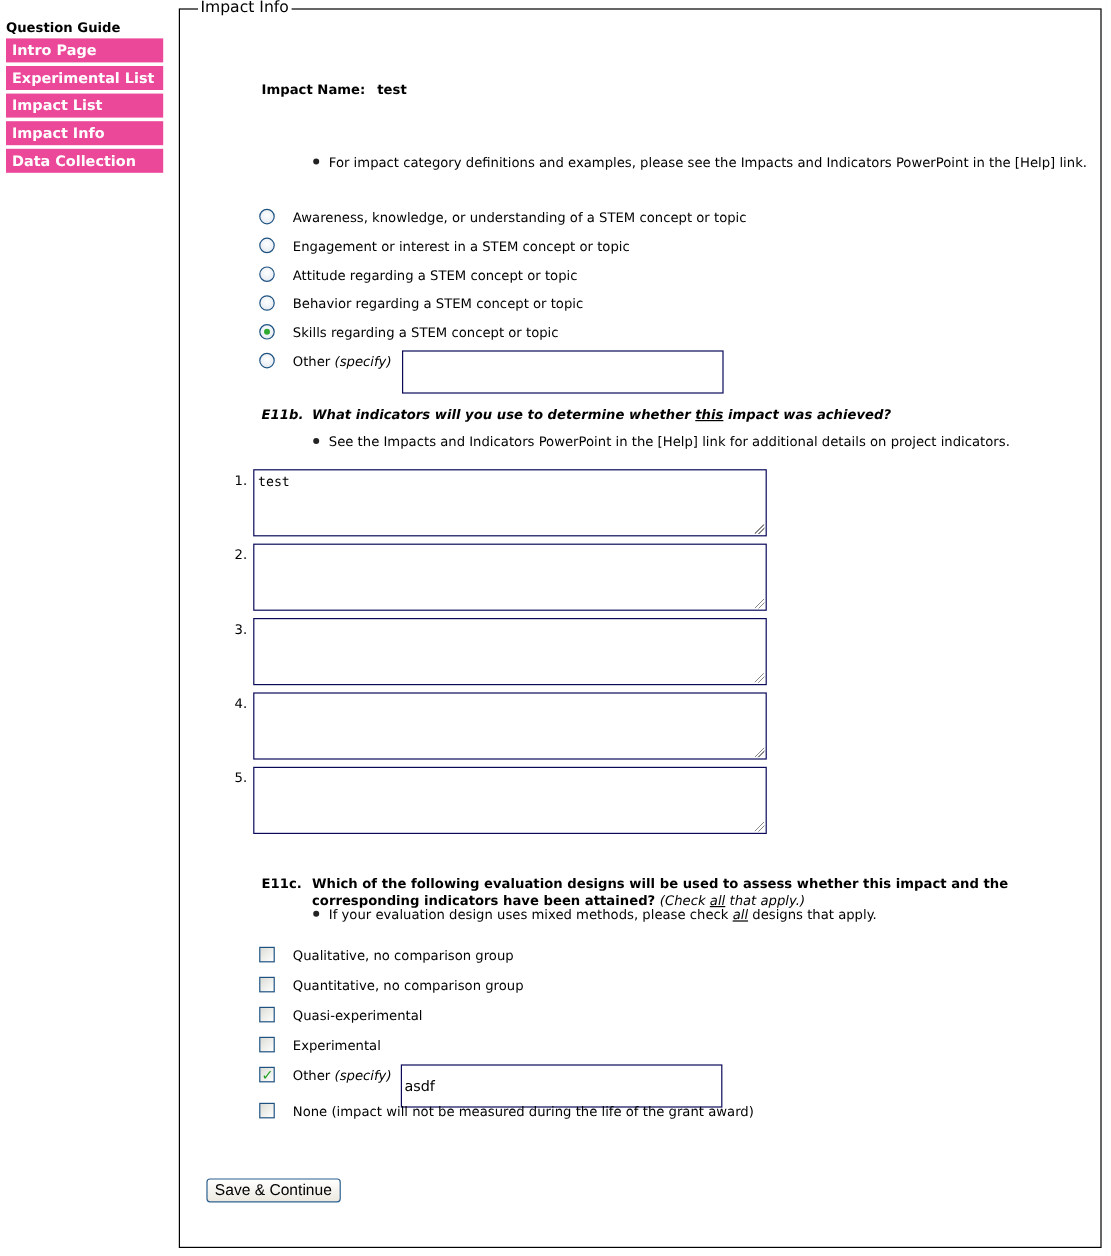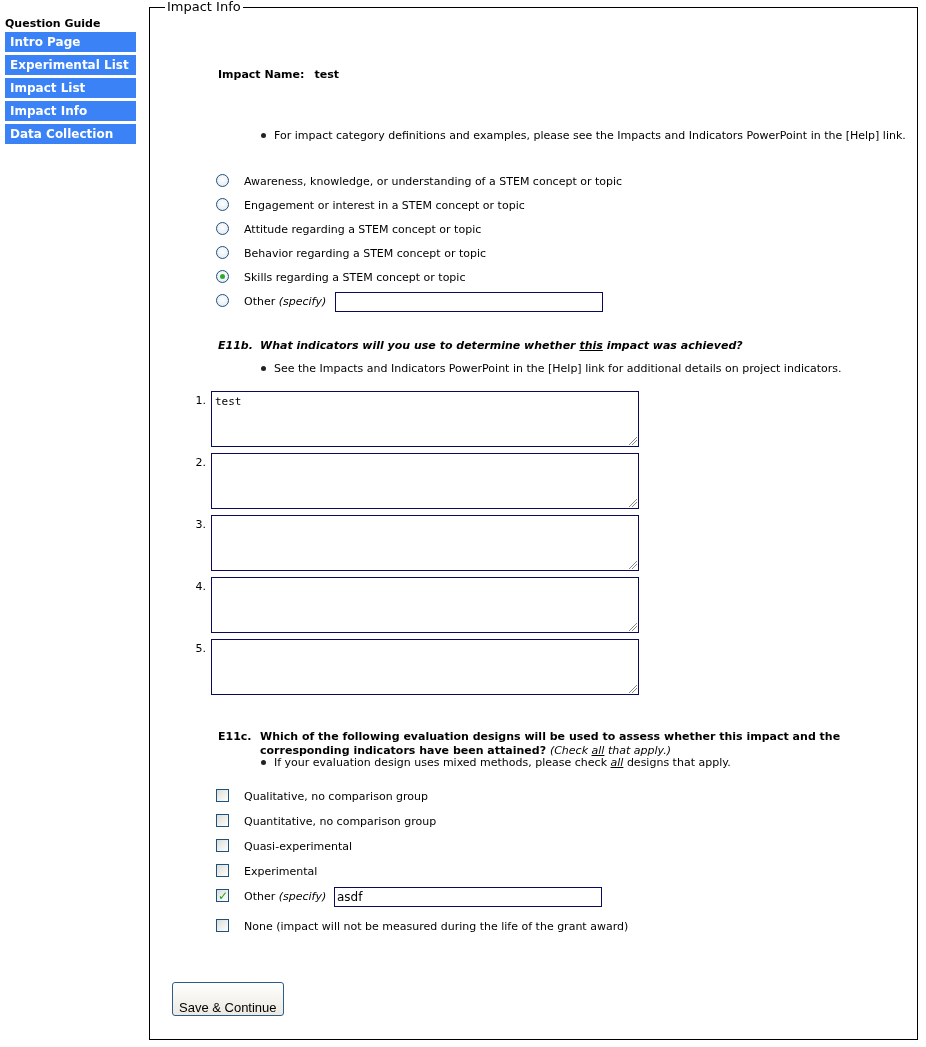--- a/index.html
+++ b/index.html
@@ -6,21 +6,21 @@
   html, body { margin: 0; padding: 0; background: #ffffff; }
   body {
     width: 926px; height: 1047px; position: relative; overflow: hidden;
     font-family: "DejaVu Sans", "Liberation Sans", sans-serif;
     font-size: 11px; color: #000;
   }
   
   .sidebar { position: absolute; left: 5px; top: 17px; width: 131px; }
   .sidebar-title { font-weight: bold; font-size: 11px; line-height: 14px; margin-bottom: 1px; }
   .nav-item {
-    display: block; background: #3b82f6; color: #fff; font-weight: bold;
+    display: block; background: #ec4899; color: #fff; font-weight: bold;
     font-size: 12px; line-height: 20px; height: 20px; padding-left: 5px;
     margin-bottom: 3px; cursor: pointer; white-space: nowrap;
   }
   
   .panel {
     position: absolute; left: 149px; top: 7px; width: 769px; height: 1033px;
     border: 1px solid #000;
   }
   .legend {
     position: absolute; left: 15px; top: -9px; background: #fff;
@@ -48,34 +48,34 @@
     position: absolute; left: 0; top: 1px; width: 13px; height: 13px;
     border: 1px solid #1c5180;
     background: linear-gradient(135deg, #dcdcd6 0%, #ffffff 100%);
   }
   .checkbox.checked::after {
     content: "✓"; position: absolute; left: 1px; top: -3px; font-size: 12px; font-weight: bold; color: #21a121;
   }
   .opt-label { position: absolute; left: 28px; top: 0; }
   .opt-label i { font-style: italic; }
   .text-input {
-    position: absolute; height: 20px; border: 1px solid #0a0a5a; background: #fff;
+    position: absolute; height: 36px; border: 1px solid #0a0a5a; background: #fff;
     font-family: "DejaVu Sans", sans-serif; font-size: 12px; padding: 1px 2px; line-height: 16px;
   }
   .ta-num { position: absolute; left: 30px; width: 26px; text-align: right; font-size: 11px; }
   .ta {
     position: absolute; left: 61px; width: 428px; height: 56px; border: 1px solid #0a0a5a;
     background: #fff; font-family: "DejaVu Sans Mono", monospace; font-size: 11px; padding: 3px 3px;
   }
   .ta .grip {
     position: absolute; right: 1px; bottom: 1px; width: 8px; height: 8px;
     background: linear-gradient(135deg, transparent 0 45%, #888 45% 52%, transparent 52% 65%, #888 65% 72%, transparent 72%);
   }
   .save-btn {
-    position: absolute; left: 22px; top: 974px; height: 20px; padding: 16px 6px;
+    position: absolute; left: 22px; top: 974px; height: 20px; padding: 0 6px;
     border: 1px solid #2b5e8c; border-radius: 3px;
     background: linear-gradient(#ffffff, #ece9e0);
     font-family: "Liberation Sans", sans-serif; font-size: 13px; line-height: 18px; cursor: pointer;
   }
 </style>
 </head>
 <body>
 
 <div class="sidebar">
   <div class="sidebar-title">Question Guide</div>

